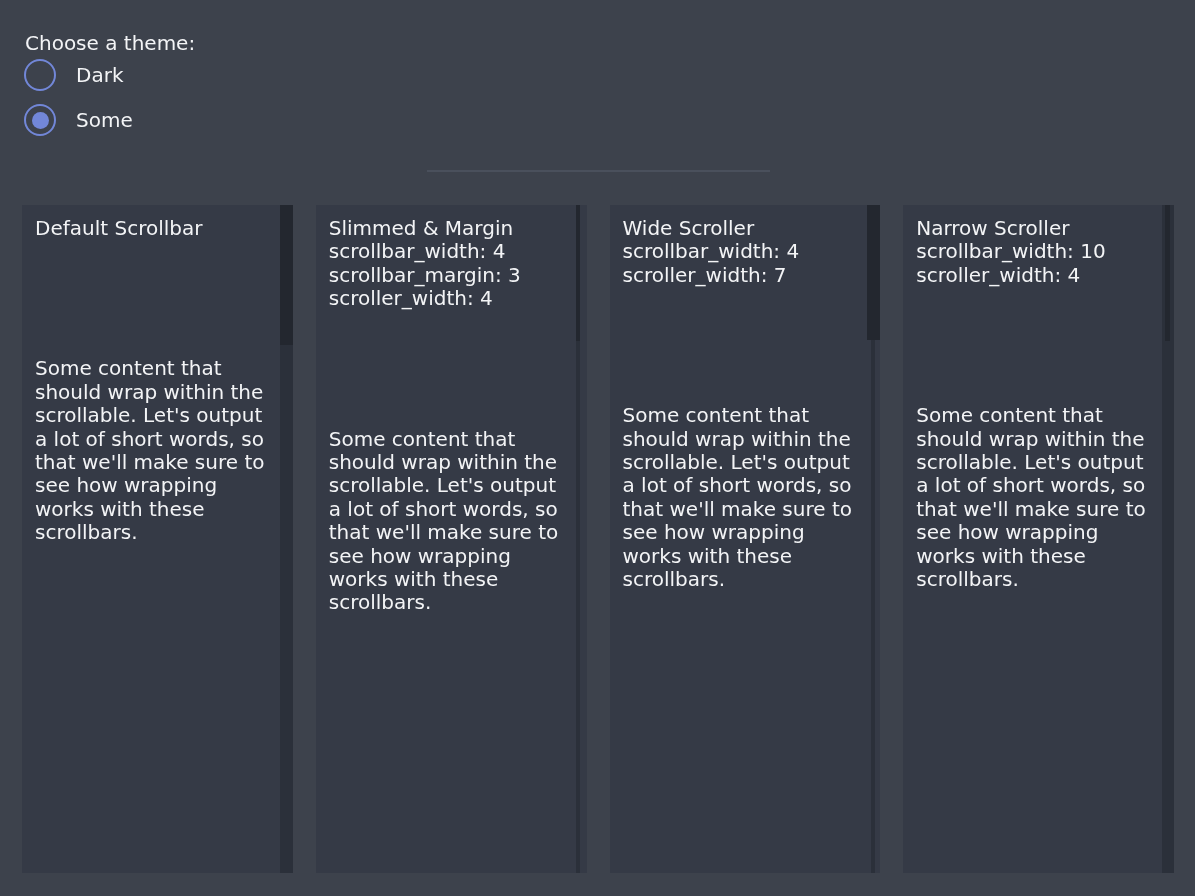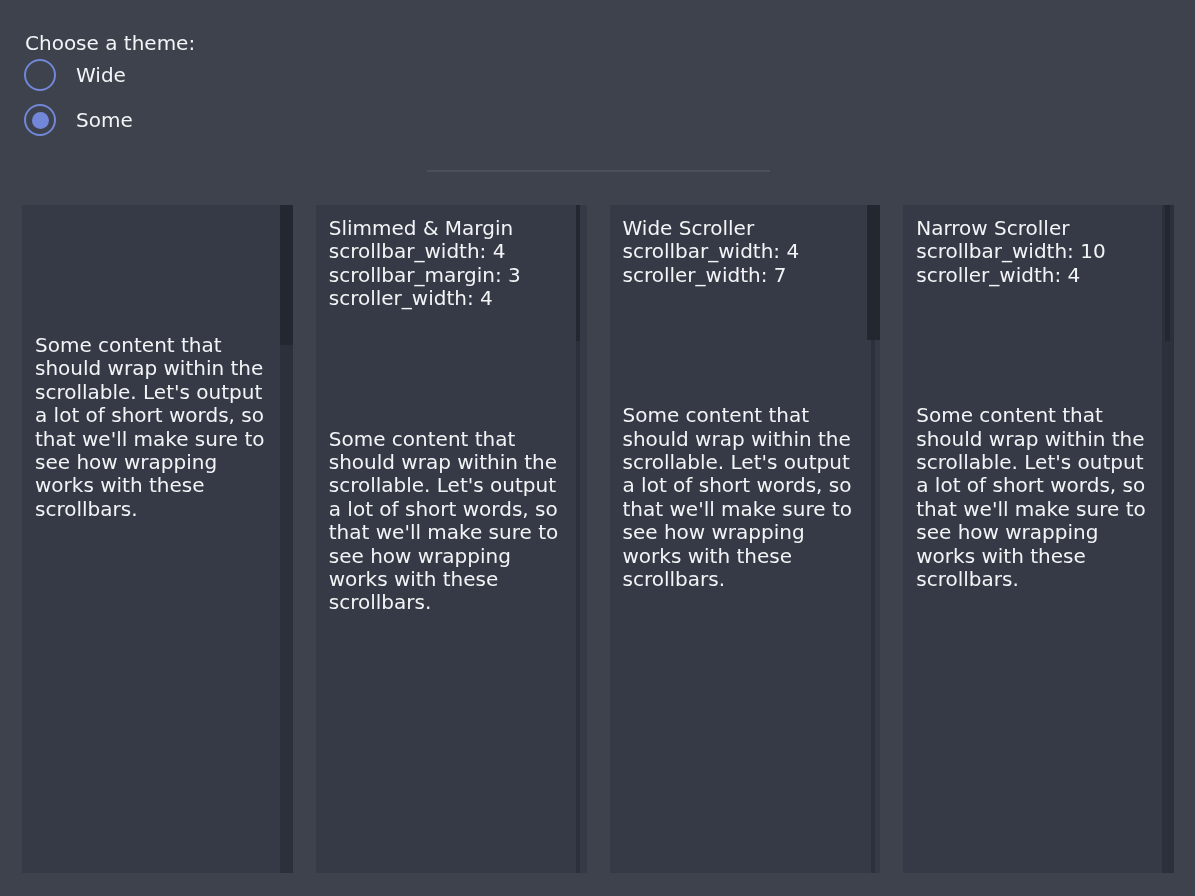--- a/index.html
+++ b/index.html
@@ -79,36 +79,37 @@
 </style>
 </head>
 <body>
 
 <div class="prompt">Choose a theme:</div>
 
 <div class="radio-row light">
   <span class="radio-circle">
     <span class="radio-dot"></span>
   </span>
-  <span class="radio-label">Wide</span>
+  <span class="radio-label">Dark</span>
 </div>
 
 <div class="radio-row dark selected">
   <span class="radio-circle">
     <span class="radio-dot"></span>
   </span>
   <span class="radio-label">Some</span>
 </div>
 
 <div class="divider"></div>
 
 <div class="cards">
 
   <div class="card">
     <div class="card-inner">
+      <div class="card-title">Default Scrollbar</div>
       <div class="card-text">Some content that should wrap within the scrollable. Let's output a lot of short words, so that we'll make sure to see how wrapping works with these scrollbars.</div>
     </div>
     <div class="track"></div>
     <div class="thumb"></div>
   </div>
 
   <div class="card">
     <div class="card-inner">
       <div class="card-title">Slimmed &amp; Margin
 scrollbar_width: 4

